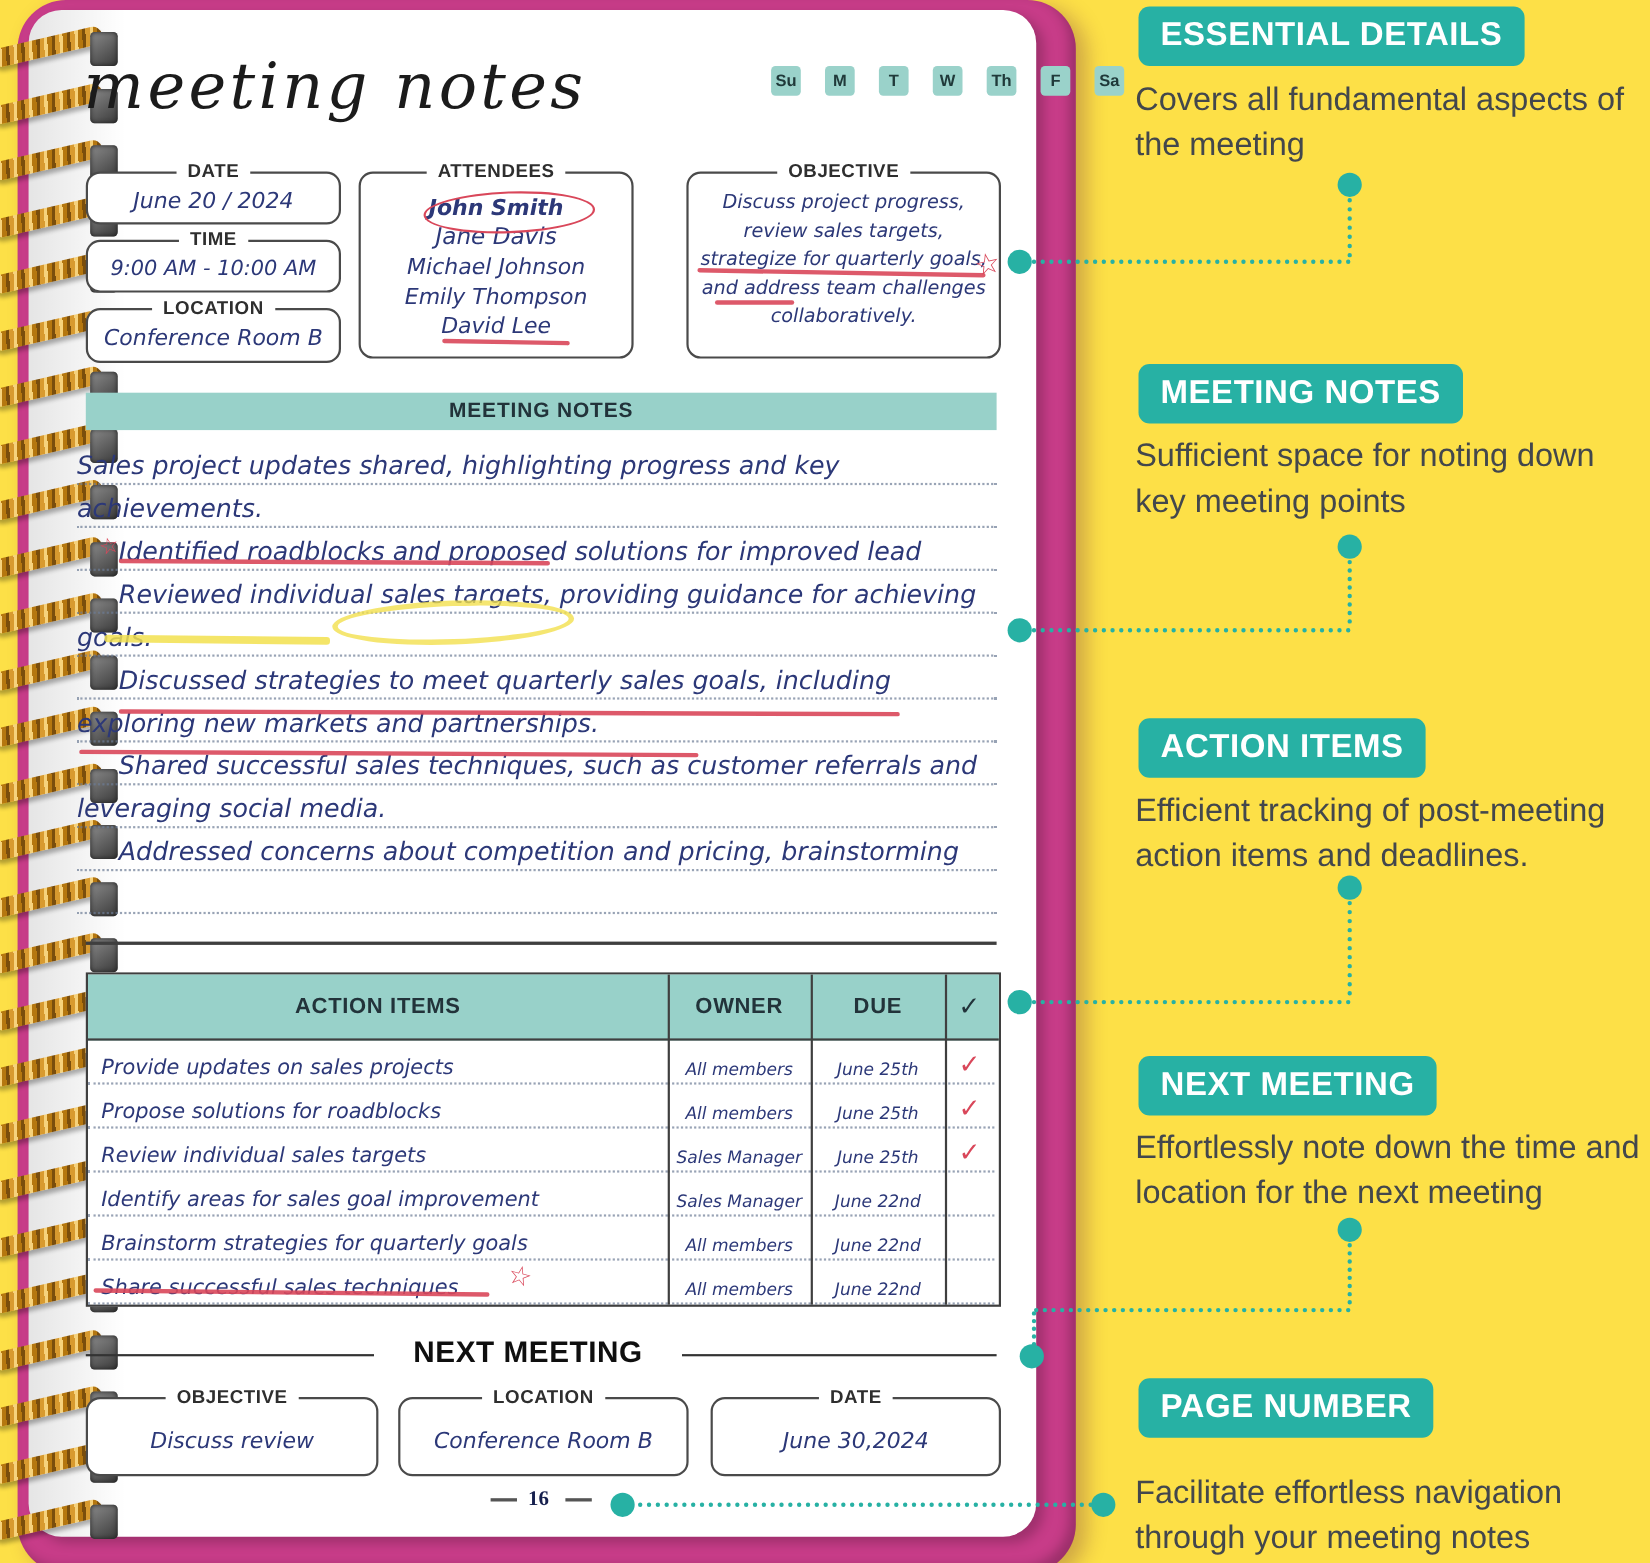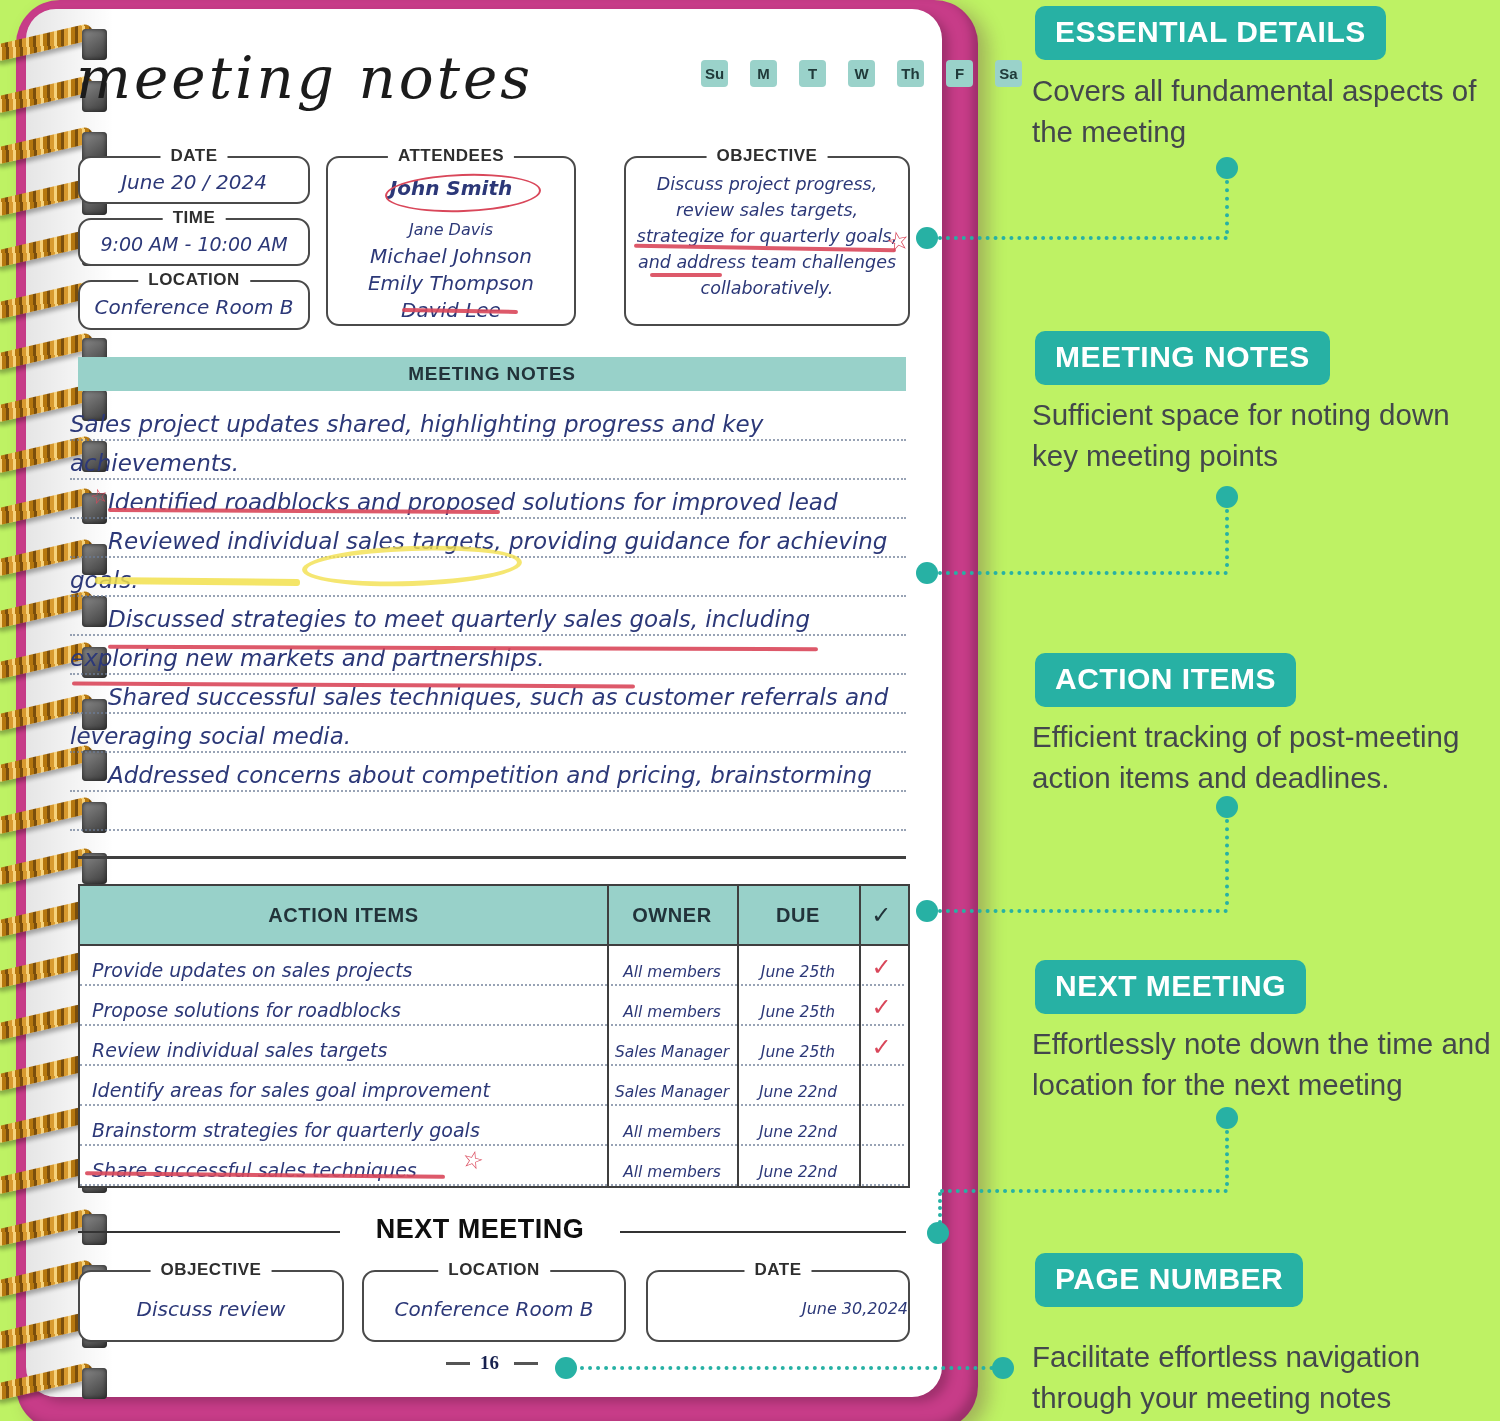--- a/index.html
+++ b/index.html
@@ -1,16 +1,16 @@
 <!DOCTYPE html>
 <html><head>
 <meta charset="utf-8">
 <style>
   html,body{margin:0;padding:0;background:#fff;}
-  #canvas{position:relative;width:1500px;height:1421px;background:#bef264;overflow:hidden;
+  #canvas{position:relative;width:1500px;height:1421px;background:#fde047;overflow:hidden;
           font-family:"Liberation Sans",sans-serif;}
 
   
   .cover{position:absolute;left:16px;top:0;width:962px;height:1430px;border-radius:44px;
          background:#c73c88;box-shadow:10px 6px 18px rgba(90,20,60,.28), inset -6px -6px 10px rgba(0,0,0,.22);}
   .sheet{position:absolute;left:26px;top:9px;width:916px;height:1388px;border-radius:30px;
          background:#ffffff;box-shadow:7px 5px 10px rgba(0,0,0,.20);}
   .gutter{position:absolute;left:26px;top:9px;width:110px;height:1388px;border-radius:30px 0 0 30px;
           background:linear-gradient(90deg,rgba(0,0,0,.10),rgba(0,0,0,0) 80%);}
 
@@ -229,21 +229,21 @@
   </div>
   <div class="fbox" style="left:78px;top:280px;width:228px;height:46px;">
     <div class="fbox-label printlab">LOCATION</div>
     <div class="hw" style="text-align:center;line-height:50px;font-size:20px;">Conference Room B</div>
   </div>
 
   <div class="fbox" style="left:326px;top:156px;width:246px;height:166px;">
     <div class="fbox-label printlab">ATTENDEES</div>
     <div style="padding-top:17px;text-align:center;">
       <div class="hw" style="font-size:20px;line-height:27px;font-weight:bold;">John Smith</div>
-      <div class="hw" style="font-size:16px;line-height:27px;margin-top:14px;">Jane Davis</div>
+      <div class="hw" style="font-size:21px;line-height:27px;">Jane Davis</div>
       <div class="hw" style="font-size:20px;line-height:27px;">Michael Johnson</div>
       <div class="hw" style="font-size:20px;line-height:27px;">Emily Thompson</div>
       <div class="hw" style="font-size:20px;line-height:27px;">David Lee</div>
     </div>
   </div>
 
   <div class="fbox" style="left:624px;top:156px;width:282px;height:166px;">
     <div class="fbox-label printlab">OBJECTIVE</div>
     <div class="hw" style="padding:13px 8px 0;text-align:center;font-size:17.5px;line-height:26px;">Discuss project progress, review sales targets, strategize for quarterly goals, and address team challenges collaboratively.</div>
   </div>
@@ -336,21 +336,21 @@
   <div class="fbox" style="left:78px;top:1270px;width:262px;height:68px;">
     <div class="fbox-label printlab">OBJECTIVE</div>
     <div class="hw" style="text-align:center;line-height:74px;font-size:20px;">Discuss review</div>
   </div>
   <div class="fbox" style="left:362px;top:1270px;width:260px;height:68px;">
     <div class="fbox-label printlab">LOCATION</div>
     <div class="hw" style="text-align:center;line-height:74px;font-size:20px;">Conference Room B</div>
   </div>
   <div class="fbox" style="left:646px;top:1270px;width:260px;height:68px;">
     <div class="fbox-label printlab">DATE</div>
-    <div class="hw" style="text-align:right;line-height:74px;font-size:16px;">June 30,2024</div>
+    <div class="hw" style="text-align:center;line-height:74px;font-size:20px;">June 30,2024</div>
   </div>
 
   <div class="pgdash" style="left:446px;"></div>
   <div class="pgnum" style="left:480px;font-family:Liberation Serif, serif;">16</div>
   <div class="pgdash" style="left:514px;"></div>
 
   <div class="badge" style="top:6px;">ESSENTIAL DETAILS</div>
   <div class="anno" style="top:70px;width:470px;">Covers all fundamental aspects of the meeting</div>
 
   <div class="badge" style="top:331px;">MEETING NOTES</div>

